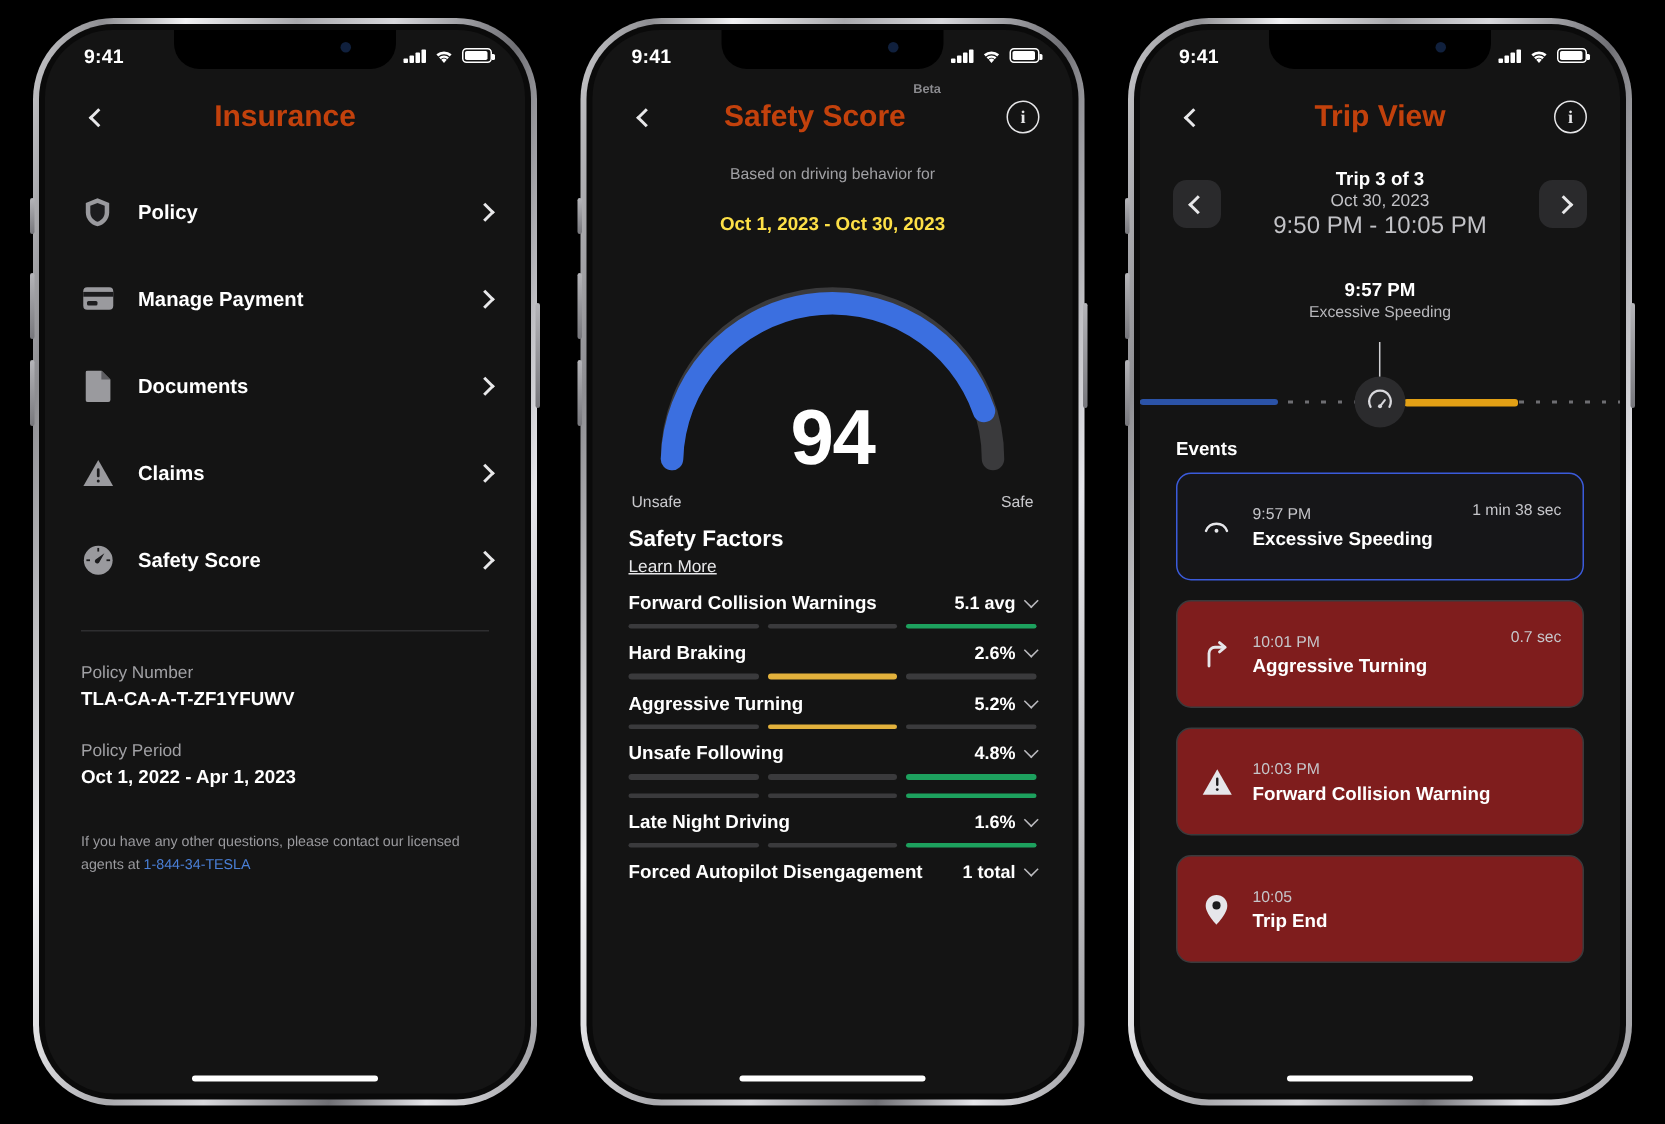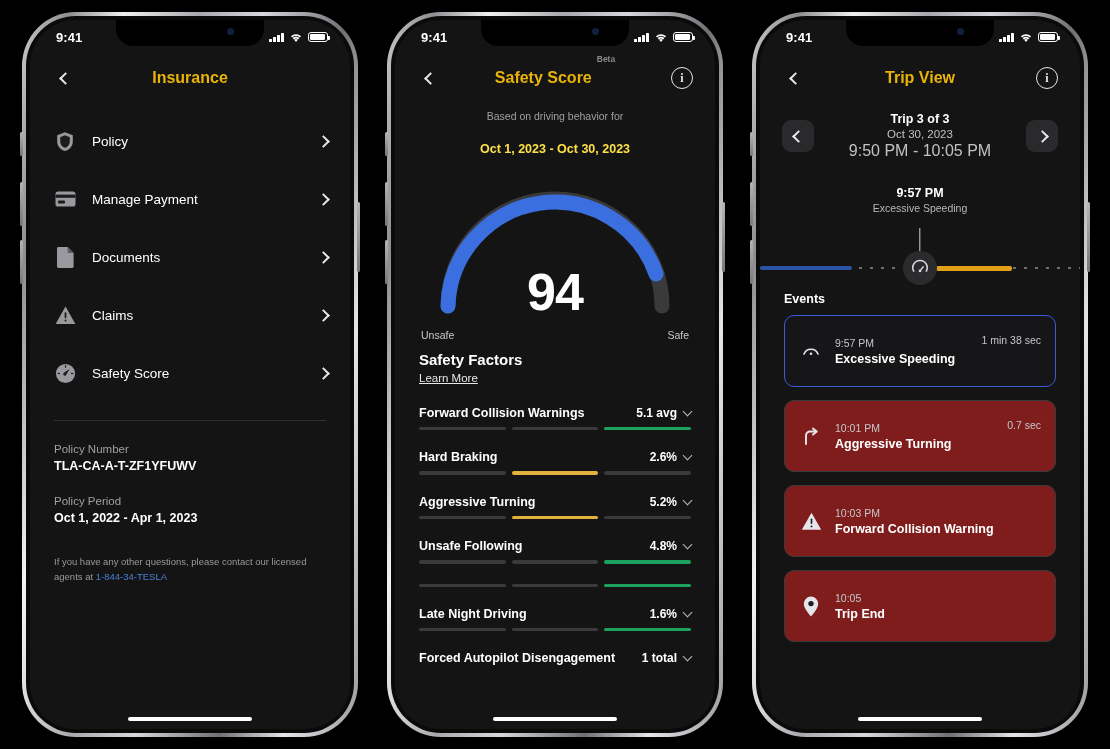--- a/index.html
+++ b/index.html
@@ -75,21 +75,21 @@
     content:""; position:absolute; right:-3.2px; top:3px;
     width:1.8px; height:4px; background:#fff; border-radius:0 1px 1px 0;
   }
   .sb-batt span{ display:block; height:100%; width:92%; background:#fff; border-radius:1.2px; }
 
   
   .navbar {
     position:relative; height:56px; margin-top:30px;
     display:flex; align-items:center; justify-content:center;
   }
-  .nav-title { color:#eab308; font-size:16px; font-weight:700; }
+  .nav-title { color:#c2410c; font-size:20px; font-weight:700; }
   .nav-beta {
     color:#8a8a8e; font-size:8.5px; font-weight:700;
     margin-left:5px; align-self:flex-start; margin-top:4px;
   }
   .nav-back {
     position:absolute; left:22px; top:50%; transform:translateY(-50%);
     width:26px; height:26px; display:flex; align-items:center; justify-content:center;
     cursor:pointer;
   }
   .nav-info {
@@ -110,21 +110,21 @@
   .menu { padding:6px 0 0 0; }
   .menu-row {
     display:flex; align-items:center;
     height:58px; padding:0 22px 0 24px; cursor:pointer;
   }
   .menu-icon {
     width:22px; height:22px; flex:0 0 22px;
     display:flex; align-items:center; justify-content:center;
     margin-right:16px;
   }
-  .menu-label { color:#fff; font-size:13.5px; font-weight:400; flex:1; }
+  .menu-label { color:#fff; font-size:13.5px; font-weight:700; flex:1; }
 
   .divider { height:1px; background:#2e2e30; margin:18px 24px 0 24px; }
 
   .info-block { padding:22px 24px 0 24px; }
   .info-k { color:#a0a0a4; font-size:11.5px; margin-bottom:4px; }
   .info-v { color:#fff; font-size:12.5px; font-weight:700; }
   .info-gap { height:22px; }
   .legal {
     padding:30px 24px 0 24px; color:#9a9a9e;
     font-size:9.5px; line-height:1.55;
@@ -145,21 +145,21 @@
   .gauge-lbl { position:absolute; bottom:-2px; color:#c9c9cd; font-size:10.5px; }
   .gauge-lbl.l { left:26px; }
   .gauge-lbl.r { right:26px; }
 
   .factors { padding:12px 24px 0 24px; }
   .factors-h { color:#fff; font-size:15px; font-weight:700; }
   .factors-learn {
     color:#e8e8ea; font-size:11.5px; text-decoration:underline;
     margin-top:3px; display:inline-block; cursor:pointer;text-align:center;
   }
-  .factor { margin-top:20px; }
+  .factor { margin-top:9px; }
   .factor-top { display:flex; align-items:center; justify-content:space-between; }
   .factor-name { color:#fff; font-size:12.5px; font-weight:700; }
   .factor-right { display:flex; align-items:center; gap:7px; }
   .factor-val { color:#fff; font-size:12px; font-weight:700; }
   .caret {
     width:7px; height:7px; border-right:1.7px solid #bcbcc0; border-bottom:1.7px solid #bcbcc0;
     transform:rotate(45deg); margin-top:-3px; cursor:pointer;
   }
   .bars { display:flex; gap:6px; margin-top:7px; }
   .bars i { flex:1; height:3.4px; border-radius:2px; background:#3a3a3c; display:block; }

